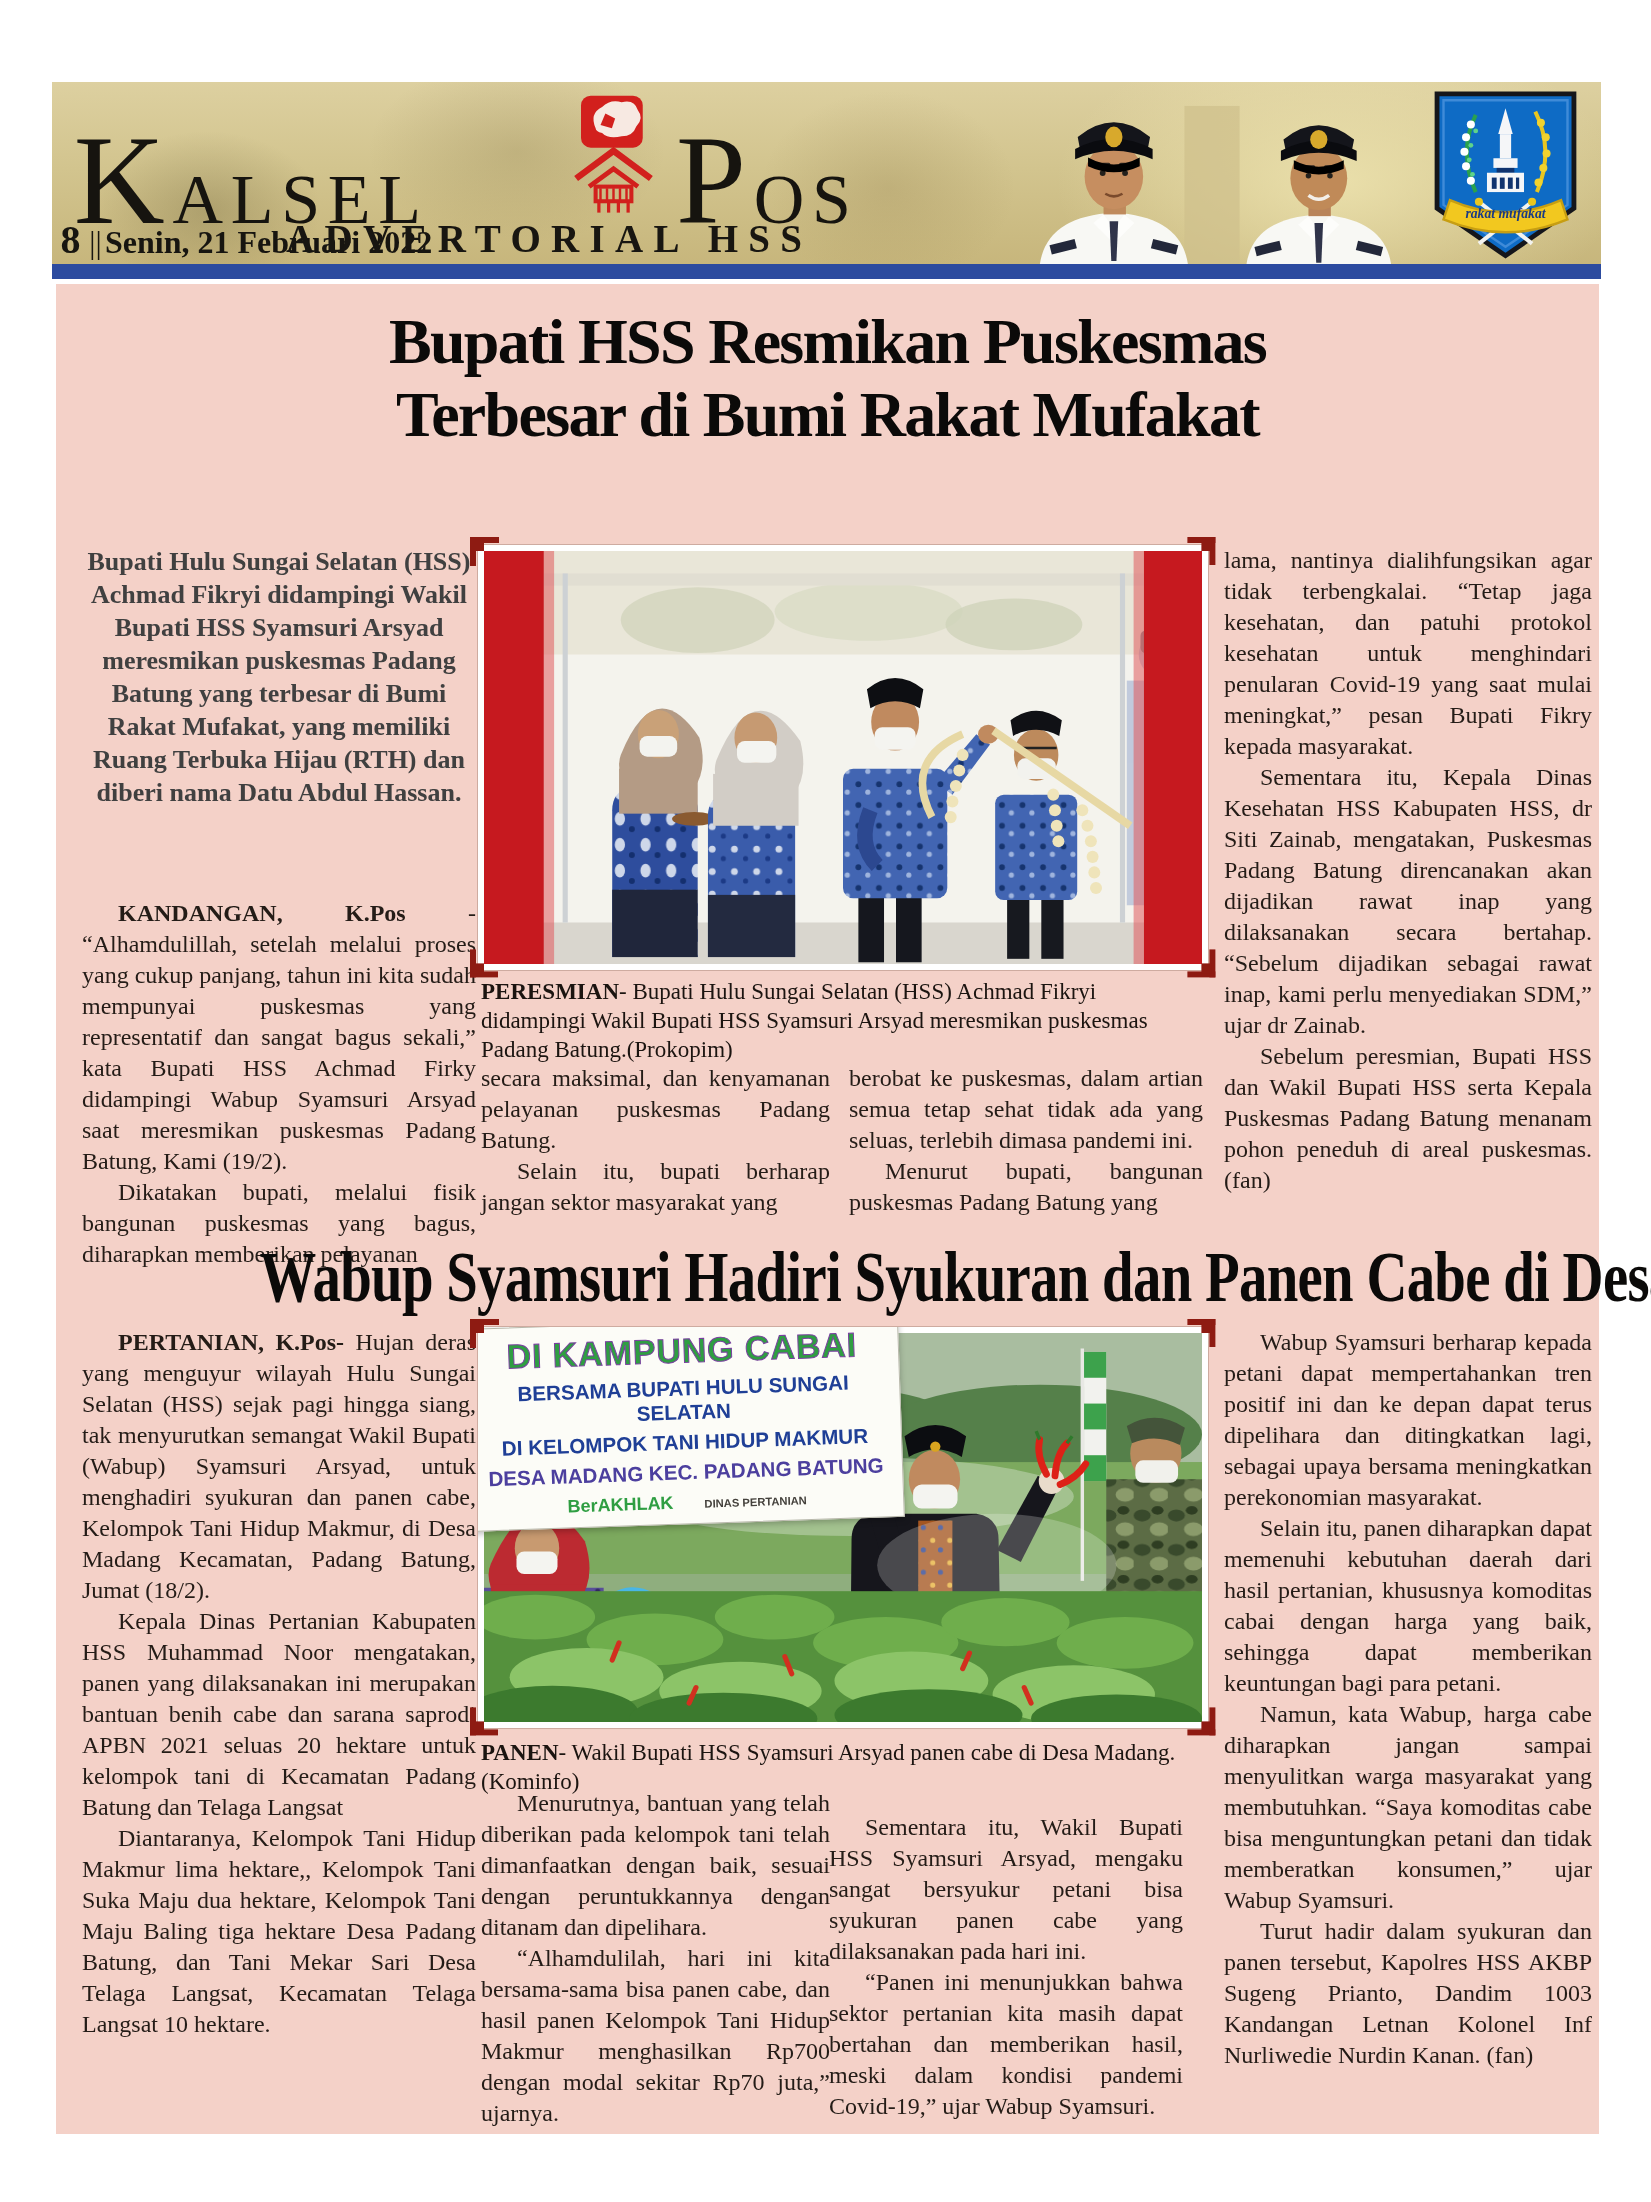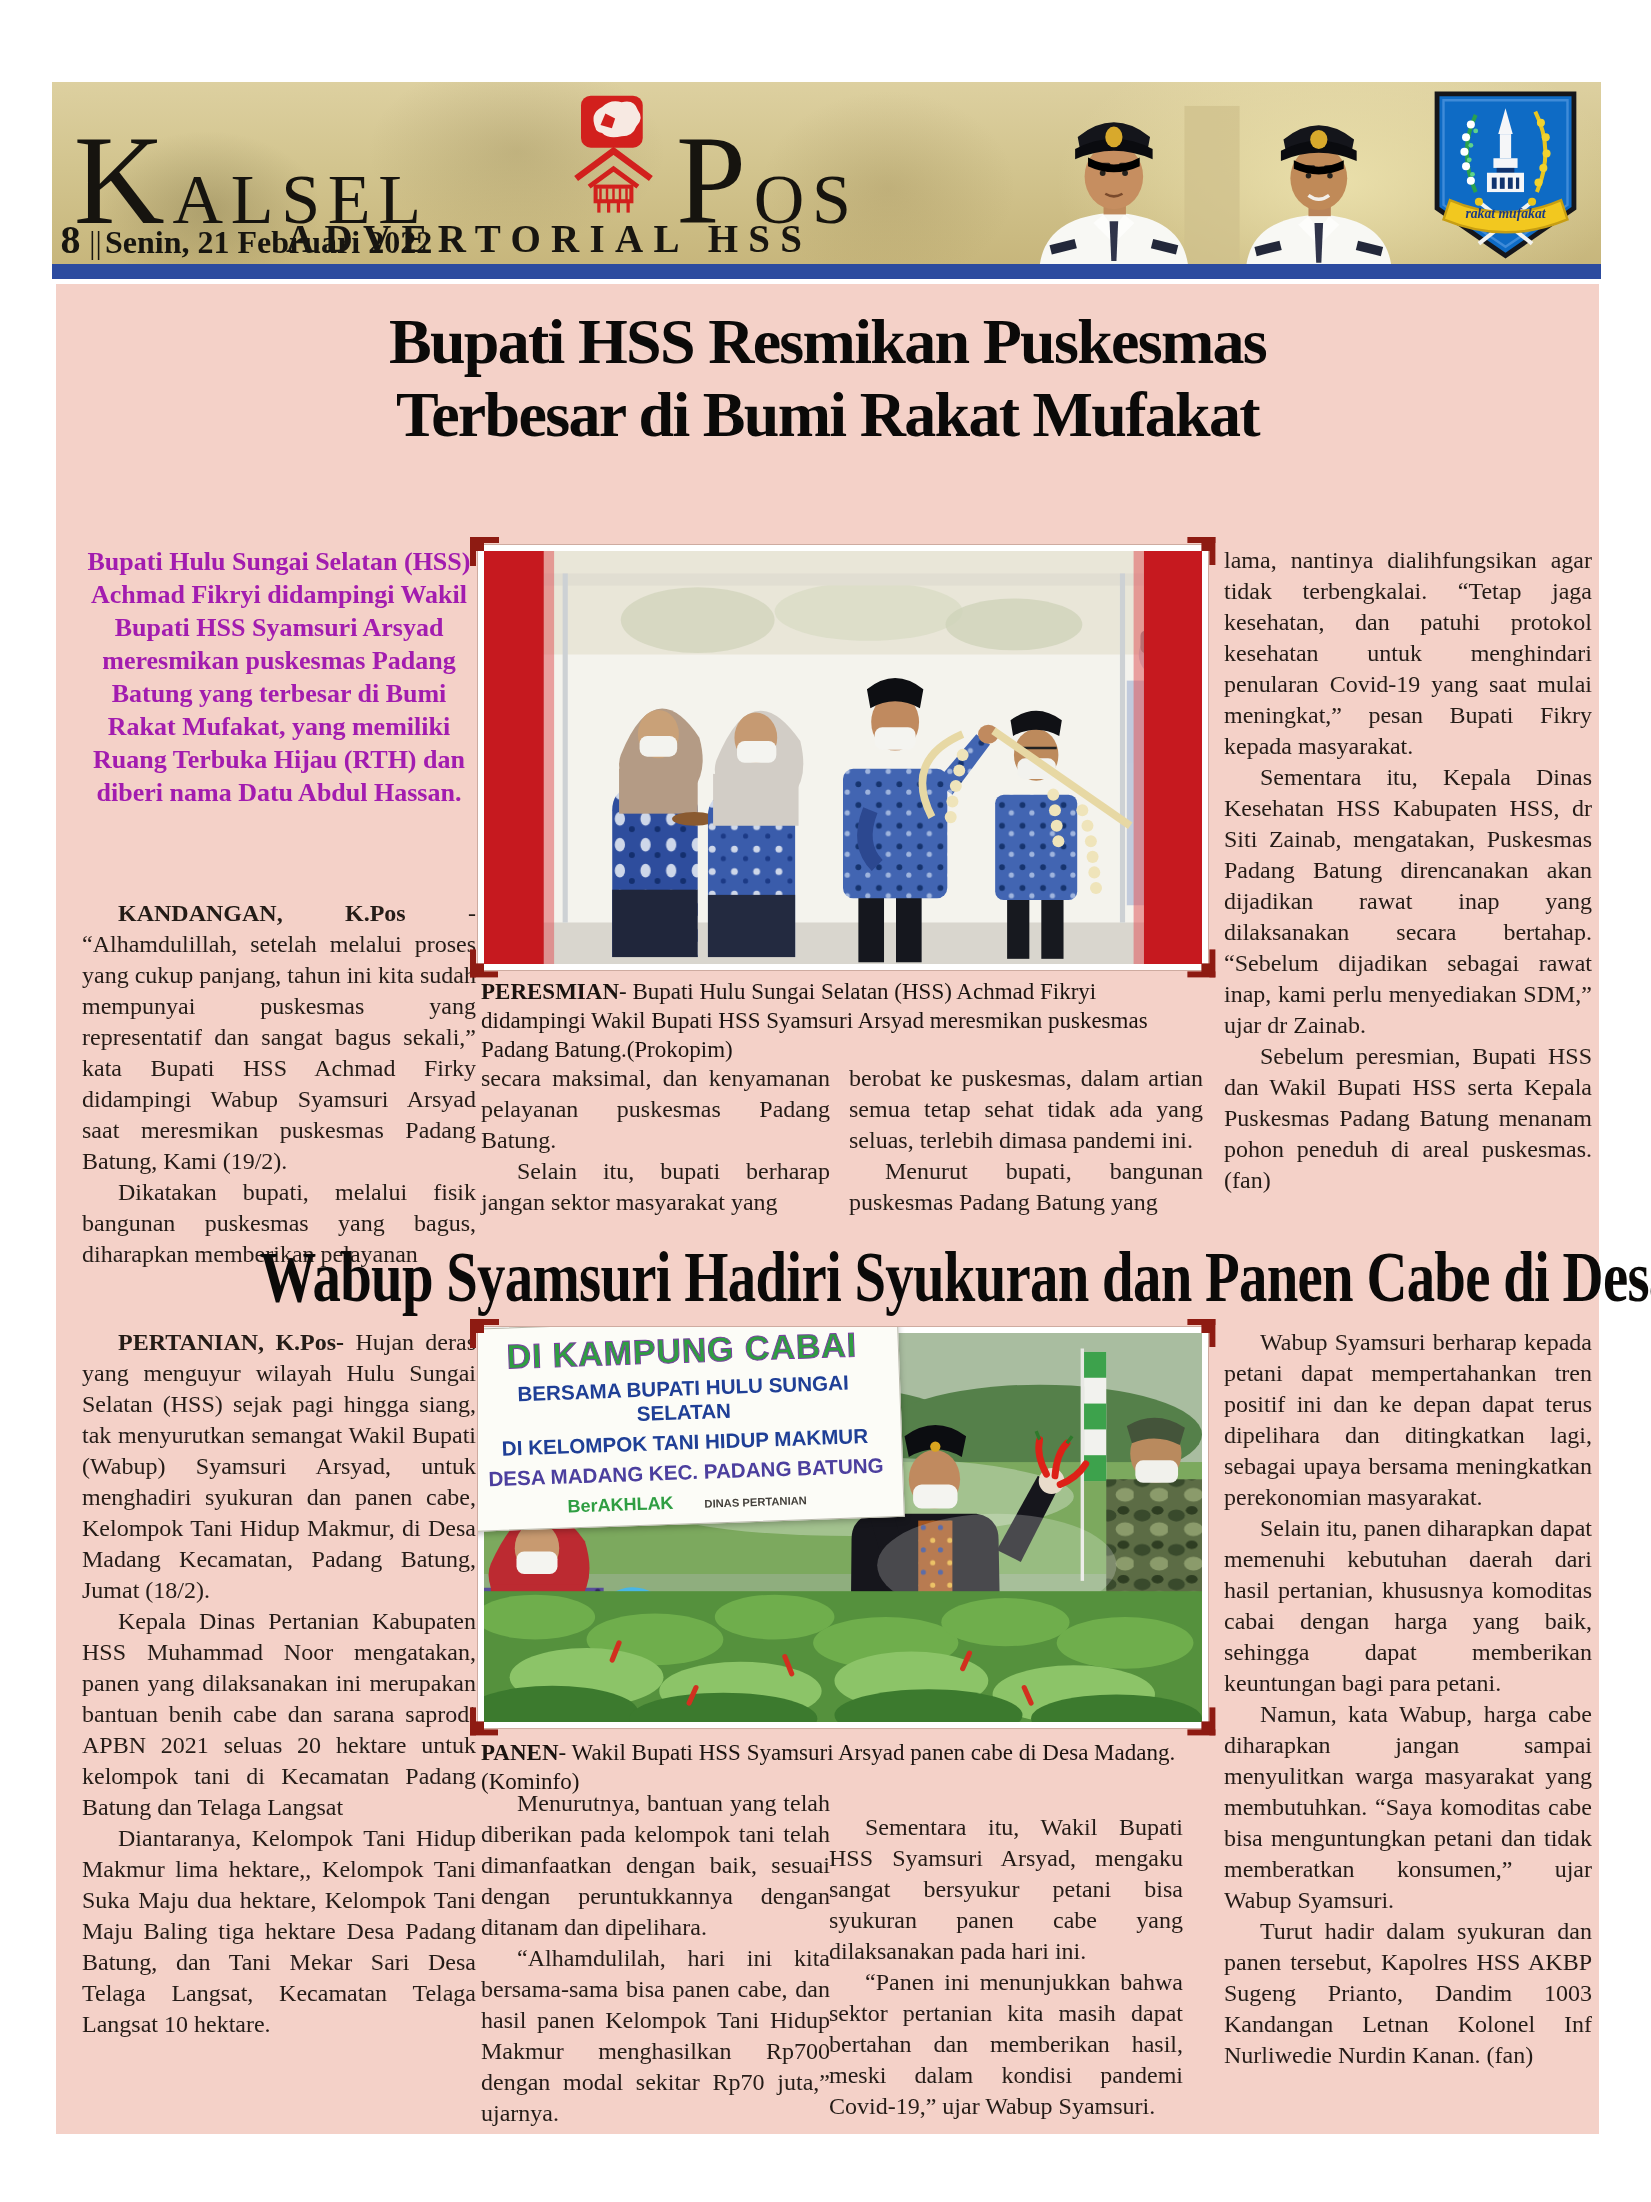--- a/index.html
+++ b/index.html
@@ -38,21 +38,21 @@
     font-weight:700;font-size:64px;line-height:1.13;letter-spacing:-1.7px;}
   .headline2{position:absolute;left:0;top:953px;width:100%;text-align:center;color:#0b0a09;}
   .headline2 span{display:inline-block;white-space:nowrap;font-weight:700;font-size:71px;
     letter-spacing:-0.9px;transform:scaleX(.8);transform-origin:center;}
 
   .bodycol{position:absolute;font-size:24px;line-height:31px;color:#241c17;text-align:justify;}
   .bodycol p{margin:0;text-indent:36px;}
   .bodycol p.cont{text-indent:0;}
   .lead-in{font-weight:700;}
   .lead{font-weight:700;text-align:center;text-indent:0 !important;font-size:26px;line-height:33px;
-    margin-bottom:89px !important;color:#a21caf;}
+    margin-bottom:89px !important;color:#404040;}
 
   .a1c1{left:26px;top:261px;width:394px;}
   .a1c2{left:425px;top:779px;width:349px;}
   .a1c3{left:793px;top:779px;width:354px;}
   .a1c4{left:1168px;top:261px;width:368px;}
   .a2c1{left:26px;top:1043px;width:394px;}
   .a2c2{left:425px;top:1504px;width:349px;}
   .a2c3{left:773px;top:1504px;width:354px;margin-top:24px;}
   .a2c4{left:1168px;top:1043px;width:368px;}
 

